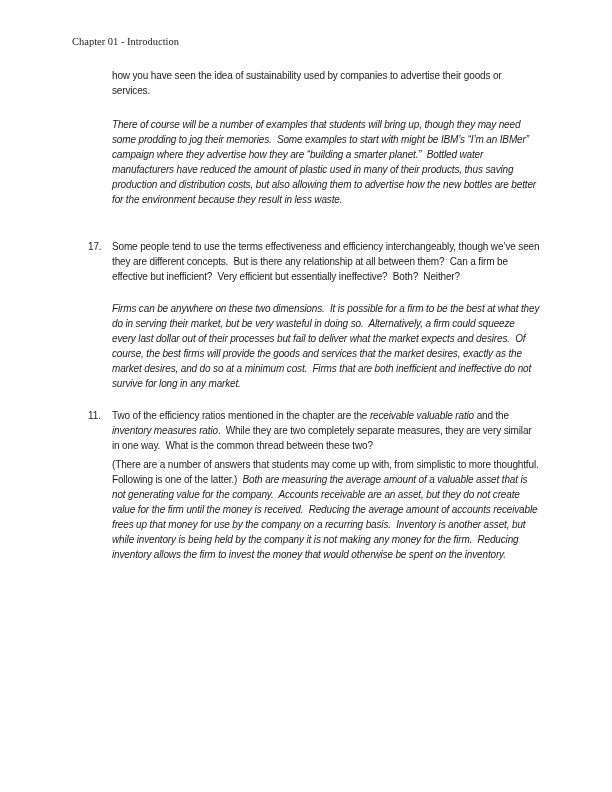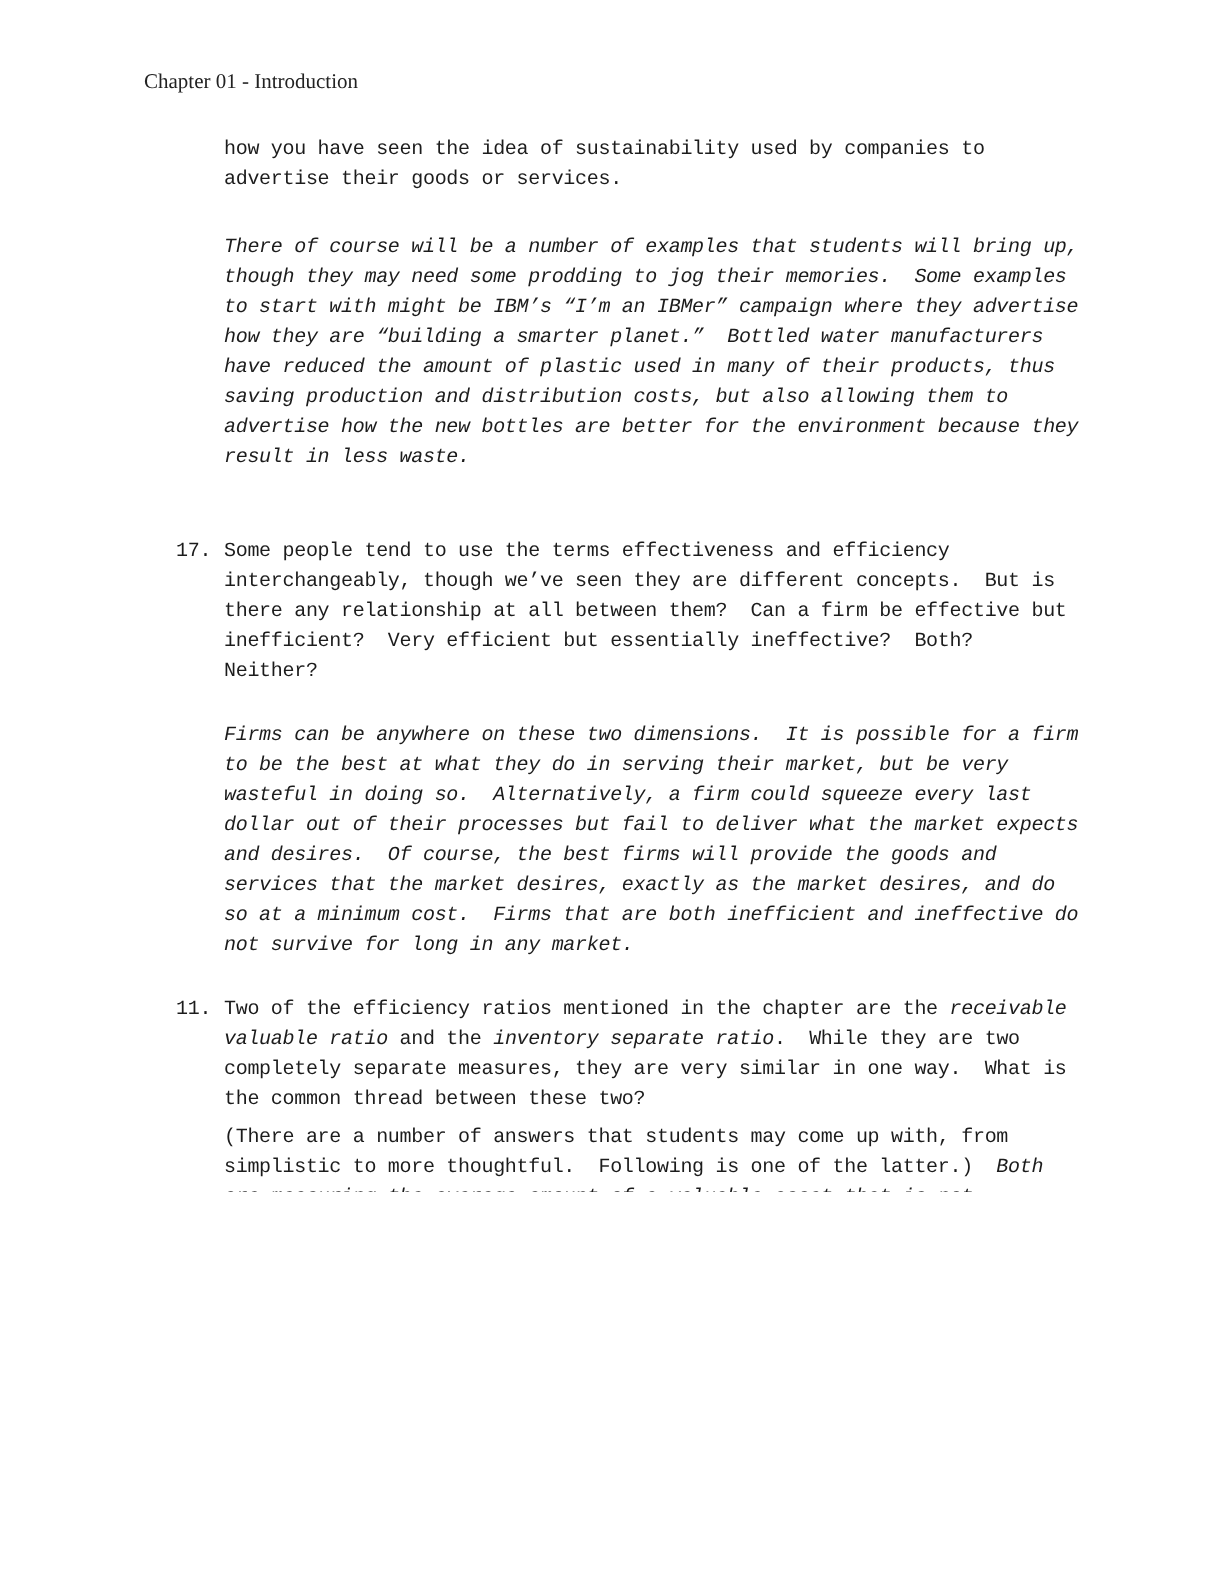--- a/index.html
+++ b/index.html
@@ -21,21 +21,20 @@
     color: #222222;
   }
   .content {
     position: absolute;
     left: 88px;
     top: 68px;
     width: 452px;
     font-size: 10px;
     line-height: 15px;
     letter-spacing: -0.15px;
-    font-family: Liberation Mono, monospace;
   }
   .block { display: flex; }
   .block .num {
     width: 24px;
     flex: 0 0 24px;
   }
   .block.plain .txt { margin-left: 24px; }
   .block .txt {
     flex: 1;
     white-space: pre-wrap;
@@ -102,21 +101,21 @@
       </div>
       <div class="block block-2 numbered">
         <span class="num">17.</span>
         <div class="txt"><span>Some people tend to use the terms effectiveness and efficiency interchangeably, though we’ve seen they are different concepts.  But is there any relationship at all between them?  Can a firm be effective but inefficient?  Very efficient but essentially ineffective?  Both?  Neither?</span></div>
       </div>
       <div class="block block-3 plain">
         <div class="txt"><span class="it">Firms can be anywhere on these two dimensions.  It is possible for a firm to be the best at what they do in serving their market, but be very wasteful in doing so.  Alternatively, a firm could squeeze every last dollar out of their processes but fail to deliver what the market expects and desires.  Of course, the best firms will provide the goods and services that the market desires, exactly as the market desires, and do so at a minimum cost.  Firms that are both inefficient and ineffective do not survive for long in any market.</span></div>
       </div>
       <div class="block block-4 numbered">
         <span class="num">11.</span>
-        <div class="txt"><span>Two of the efficiency ratios mentioned in the chapter are the </span><span class="it">receivable valuable ratio</span><span> and the </span><span class="it">inventory separate ratio</span><span>.  While they are two completely separate measures, they are very similar in one way.  What is the common thread between these two?</span></div>
+        <div class="txt"><span>Two of the efficiency ratios mentioned in the chapter are the </span><span class="it">receivable valuable ratio</span><span> and the </span><span class="it">inventory measures ratio</span><span>.  While they are two completely separate measures, they are very similar in one way.  What is the common thread between these two?</span></div>
       </div>
       <div class="block block-5 plain">
         <div class="txt"><span>(There are a number of answers that students may come up with, from simplistic to more thoughtful.  Following is one of the latter.)  </span><span class="it">Both are measuring the average amount of a valuable asset that is not generating value for the company.  Accounts receivable are an asset, but they do not create value for the firm until the money is received.  Reducing the average amount of accounts receivable frees up that money for use by the company on a recurring basis.  Inventory is another asset, but while inventory is being held by the company it is not making any money for the firm.  Reducing inventory allows the firm to invest the money that would otherwise be spent on the inventory.</span></div>
       </div>
     </div>
 
 
   <div class="brand-badge" style="background-color: rgb(25, 27, 46);">
     <span class="plus-wrap" style="color: rgb(141, 127, 240);">
       <svg width="14" height="14" viewBox="0 0 24 24" fill="none" aria-hidden="true">

